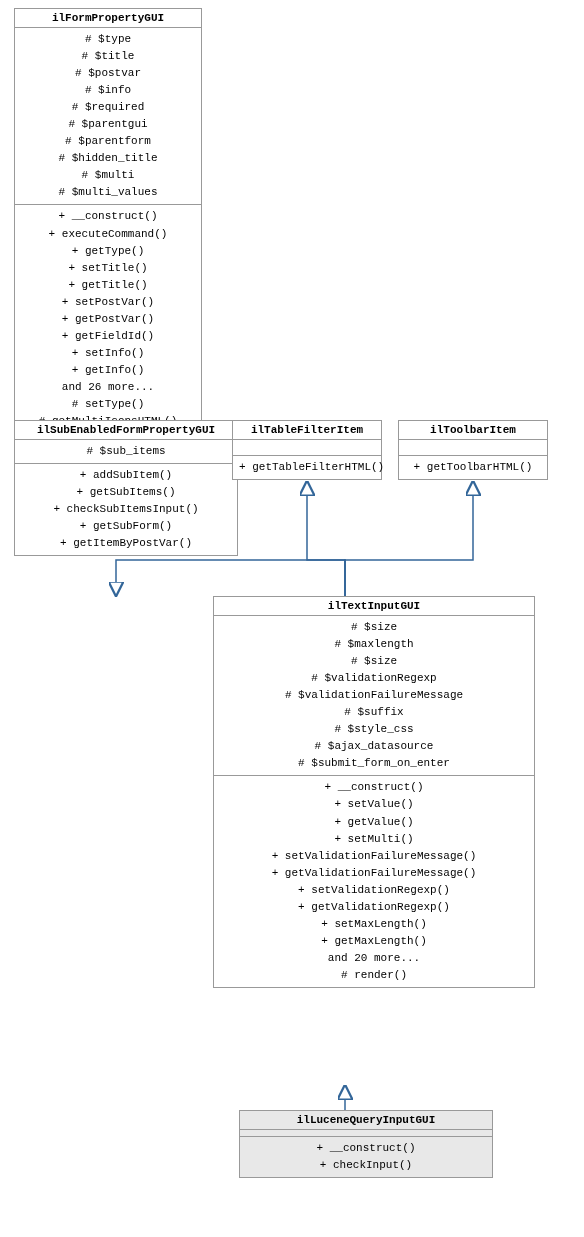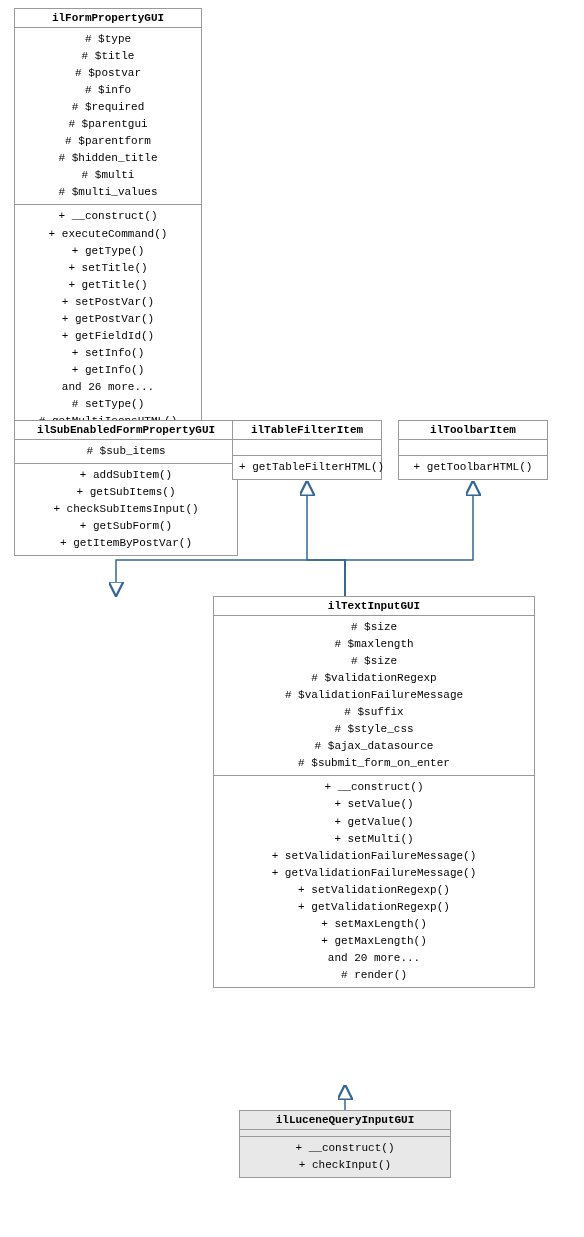--- a/index.html
+++ b/index.html
@@ -179,21 +179,21 @@
       <p>+ getValidationFailureMessage()</p>
       <p>+ setValidationRegexp()</p>
       <p>+ getValidationRegexp()</p>
       <p>+ setMaxLength()</p>
       <p>+ getMaxLength()</p>
       <p>and 20 more...</p>
       <p># render()</p>
     </div>
   </div>
 
-  <div class="uml-box" style="left:239px; top:1110px; width:212px; background:#e8e8e8;">
+  <div class="uml-box" style="left:239px; top:1110px; width:254px; background:#e8e8e8;">
     <div class="box-title" style="background:#e8e8e8;">ilLuceneQueryInputGUI</div>
     <div class="box-section" style="min-height:4px; background:#e8e8e8;">
     </div>
     <div class="box-section" style="background:#e8e8e8;">
       <p>+ __construct()</p>
       <p>+ checkInput()</p>
     </div>
   </div>
 
 </div>

